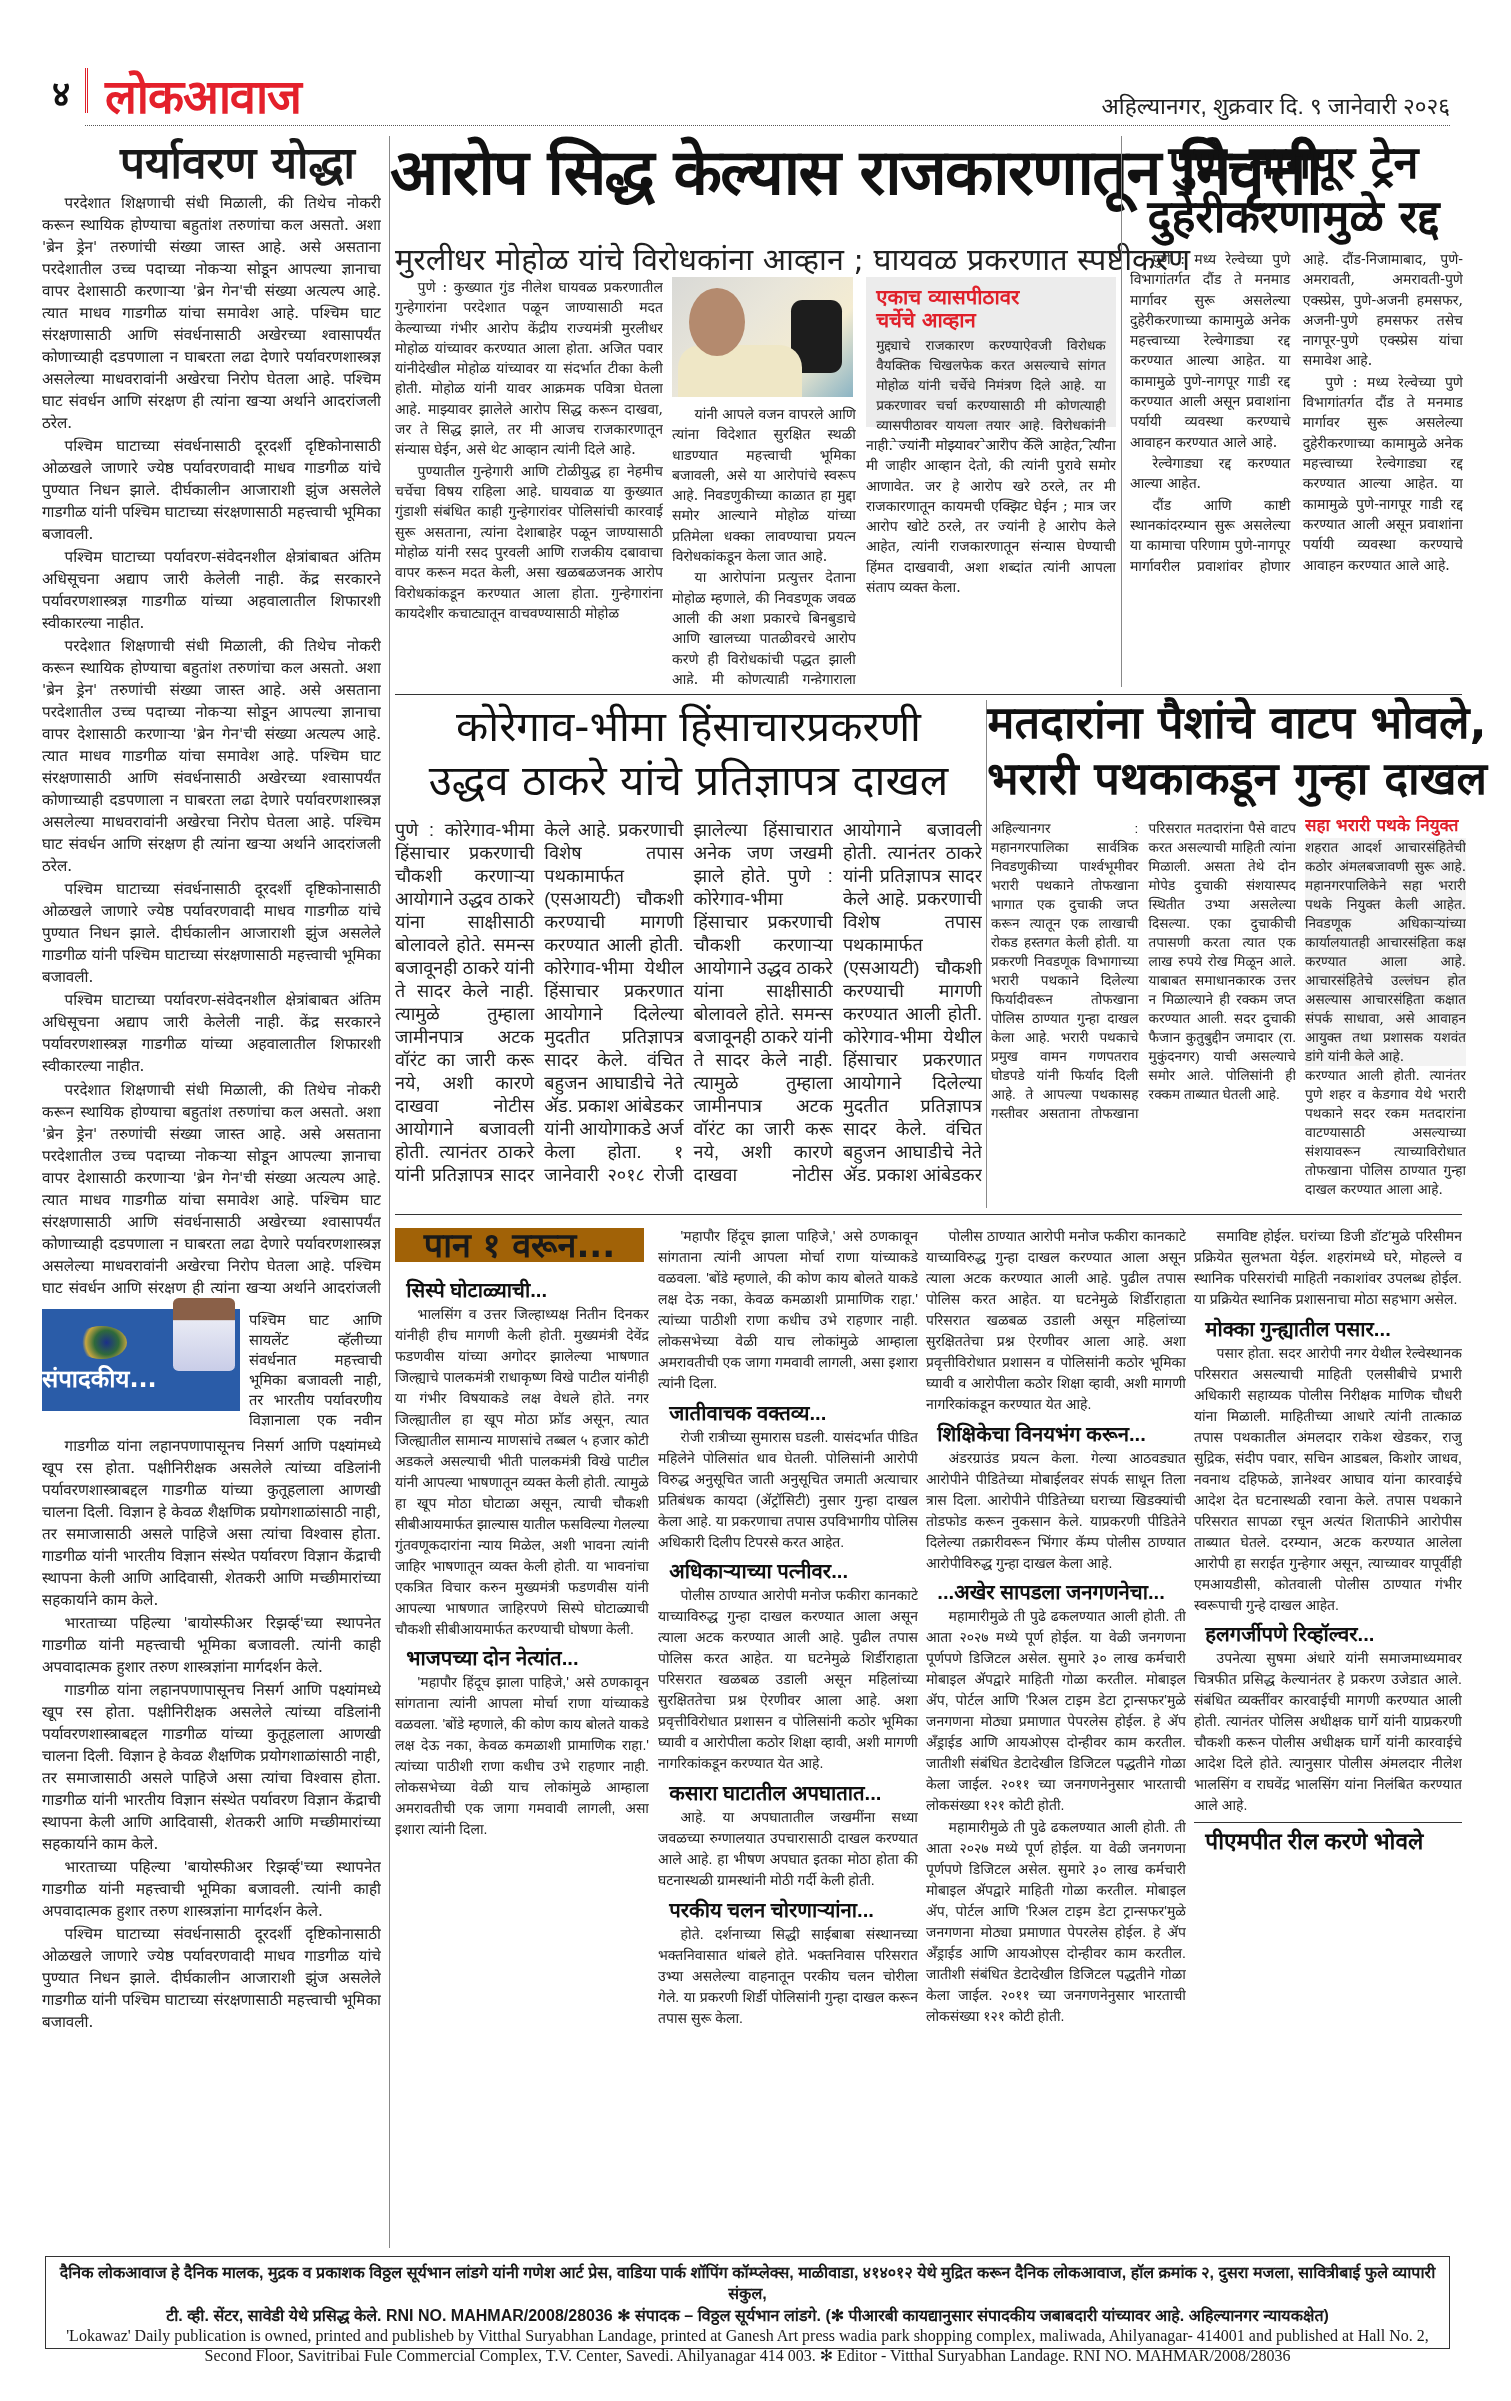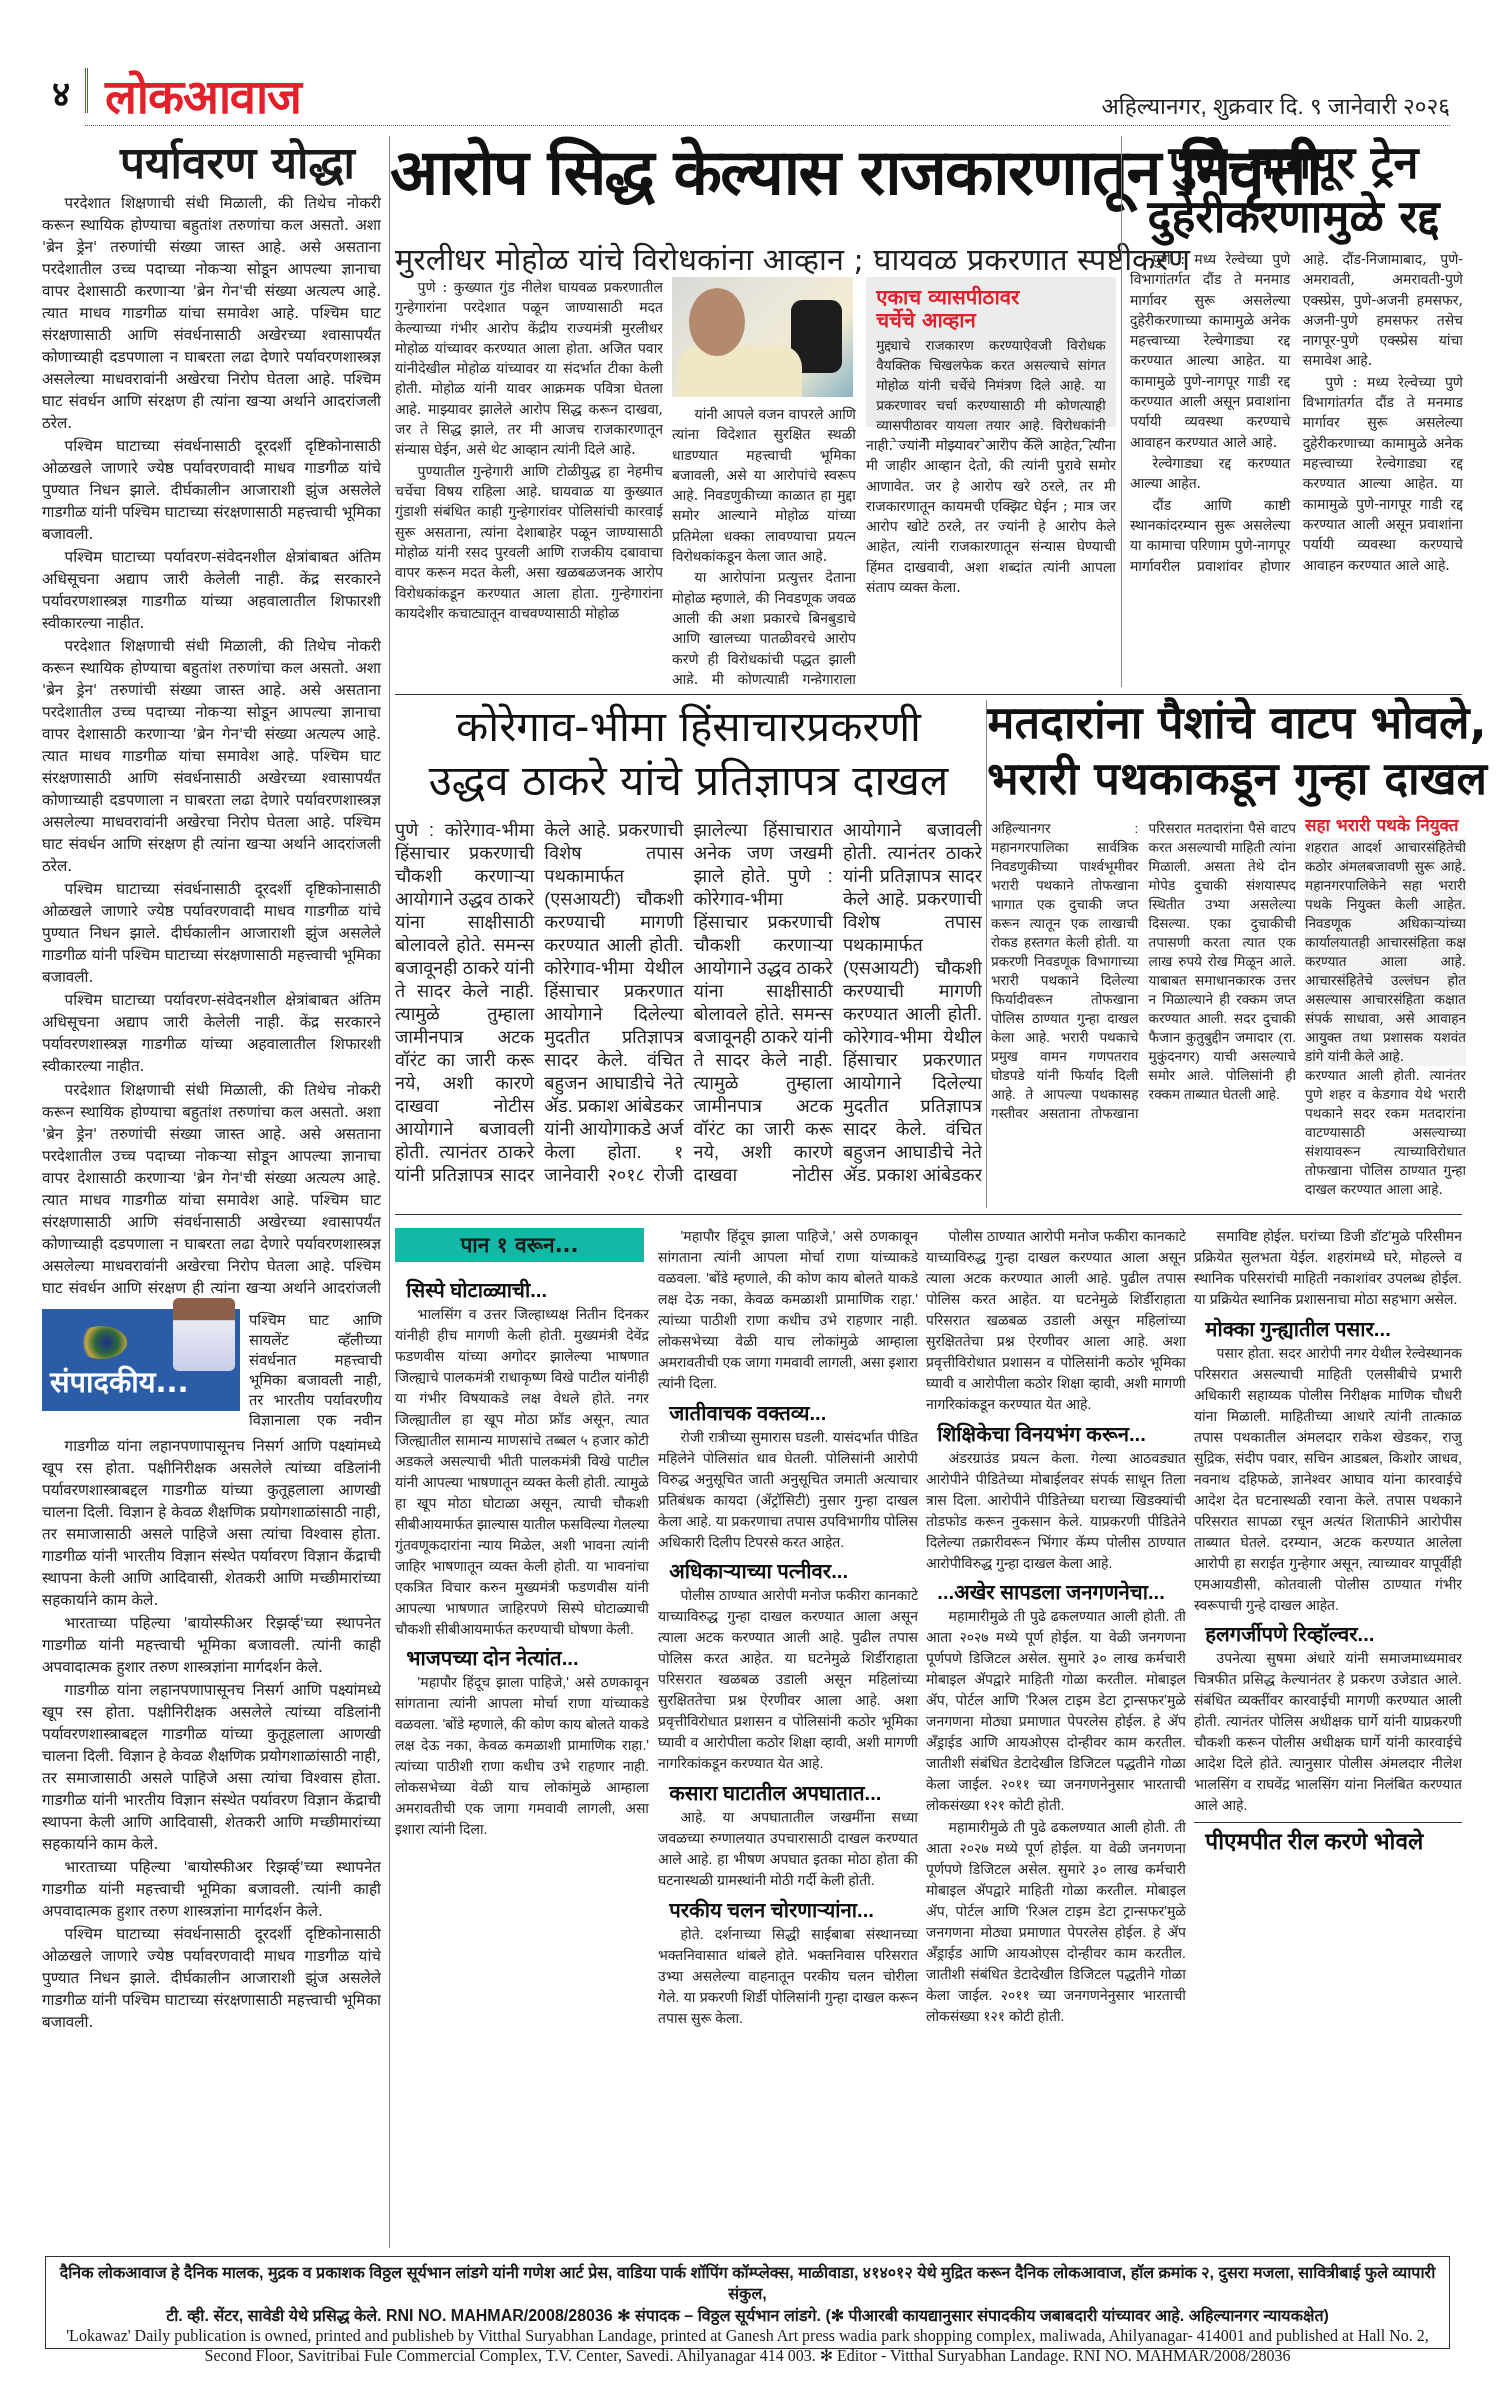--- a/index.html
+++ b/index.html
@@ -21,24 +21,24 @@
   .photo .face { position:absolute; left:17px; top:11.3px; width:56px; height:68px; border-radius:50%; background:#b48a6e; }
   .photo .shirt { position:absolute; left:5.6px; top:68px; width:124px; height:52px; background:#efe7c6; border-radius:22.6px 22.6px 0 0; }
   .photo .chair { position:absolute; right:11.3px; top:22.6px; width:51px; height:73px; background:#1d1d1d; border-radius:11.3px; }
   .sidebox { left: 866px; top: 277px; width: 250px; height: 150px; background: #ececec; padding: 9px 10.2px; }
   .sidebox-title { font-size: 20.3px; line-height: 22.6px; color: #e0202a; font-weight: bold; }
   .sidebox-body { font-size: 13.6px; line-height: 20px; text-align: justify; color: #222; margin-top: 3.4px; font-family: "DejaVu Serif", serif; }
   .rule { border-top: 1.7px solid #333; }
   .vrule { border-left: 1.1px solid #888; }
   .headline-mid { left: 395px; top: 700px; width: 587px; text-align: center; font-size: 42px; line-height: 54px; color: #111; }
   .headline-mid2 { left: 983px; top: 695px; width: 508px; text-align: center; font-size: 45px; line-height: 56px; font-weight: bold; color: #111; }
-  .pan-box { left: 395px; top: 1228px; width: 249px; height: 34px; background: #14b8a6; text-align: center; font-size: 21px; line-height: 34px; color: #1a1a1a; font-weight: bold; }
+  .pan-box { left: 395px; top: 1228px; width: 249px; height: 34px; background: #a16207; text-align: center; font-size: 34px; line-height: 34px; color: #1a1a1a; font-weight: bold; }
   .subhead { font-size: 20.3px; line-height: 26px; color: #111; margin: 5.6px 0 1.1px 11.3px; font-weight: bold; }
   .editorial-img { left: 42px; top: 1309px; width: 198px; height: 102px; background: #2a5ca8; }
-  .editorial-img .lbl { position:absolute; left: 8px; top: 52px; font-size: 29px; font-weight: bold; color: #fff; }
+  .editorial-img .lbl { position:absolute; left: 0; top: 52px; font-size: 24px; font-weight: bold; color: #fff; }
   .editorial-img .ink { position:absolute; left: 131px; top: -11.3px; width: 62px; height: 73px; background: linear-gradient(180deg,#8a6048 0%, #8a6048 30%, #e8eaf4 31%, #c9cde8 100%); border-radius: 5.6px; }
   .editorial-img .feather { position:absolute; left: 34px; top: 17px; width: 51px; height: 33px; border-radius: 50%; background: radial-gradient(circle at 60% 50%, #1b2f8a 0%, #2f6a3a 35%, #c7a640 60%, transparent 70%); }
   .footer { left: 45px; right: 62px; top: 2256px; height: 93px; border: 1.1px solid #333; text-align: center; padding-top: 4.5px; }
   .footer .mr1, .footer .mr2 { font-size: 16px; font-weight: bold; line-height: 21.5px; font-family: "Liberation Sans", sans-serif; }
   .footer .en1, .footer .en2 { font-size: 16px; line-height: 20.3px; font-family: "Liberation Serif", serif; }
   .col { position: absolute; overflow: hidden; }
   .small-red { color: #e0202a; font-size: 17px; font-weight: bold; margin-bottom: 2.3px; }
 </style>
 </head>
 <body>

